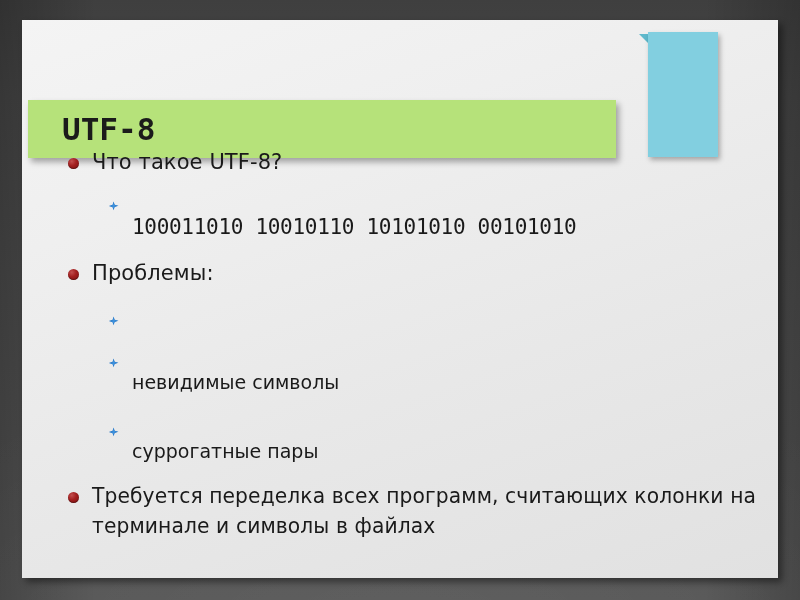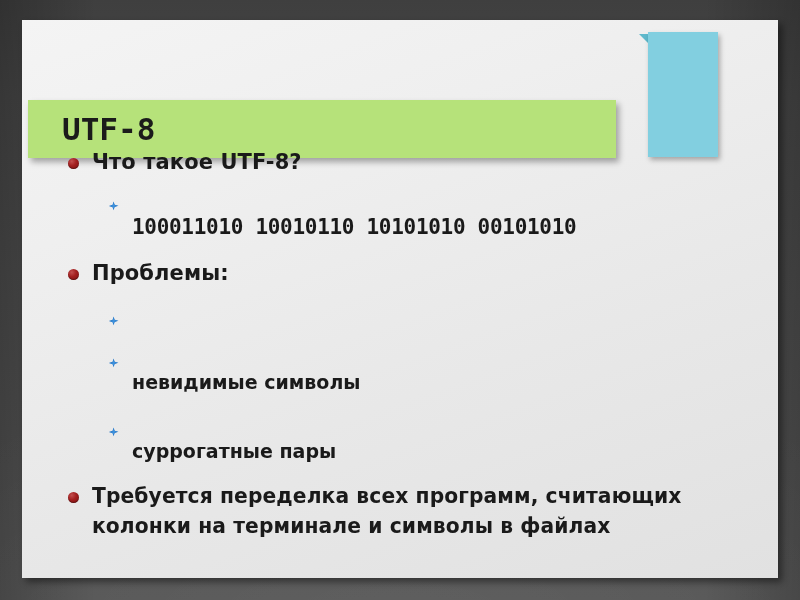--- a/index.html
+++ b/index.html
@@ -104,21 +104,20 @@
     white-space: nowrap;
   }
 
   
   .content {
     position: absolute;
     left: 22px;
     top: 128px;
     width: 752px;
     z-index: 4;
-    font-weight: bold;
   }
 
   .bullet-row {
     display: flex;
     align-items: flex-start;
     position: relative;
   }
 
   
   .lvl1 {

